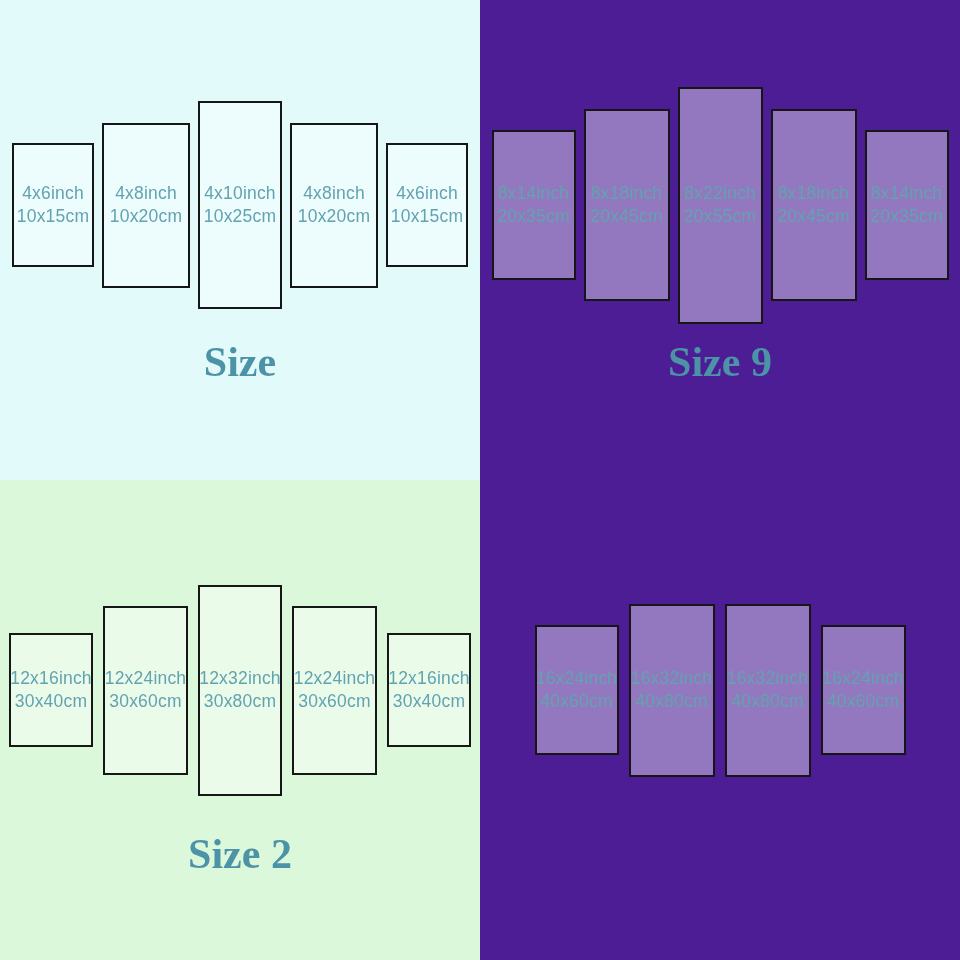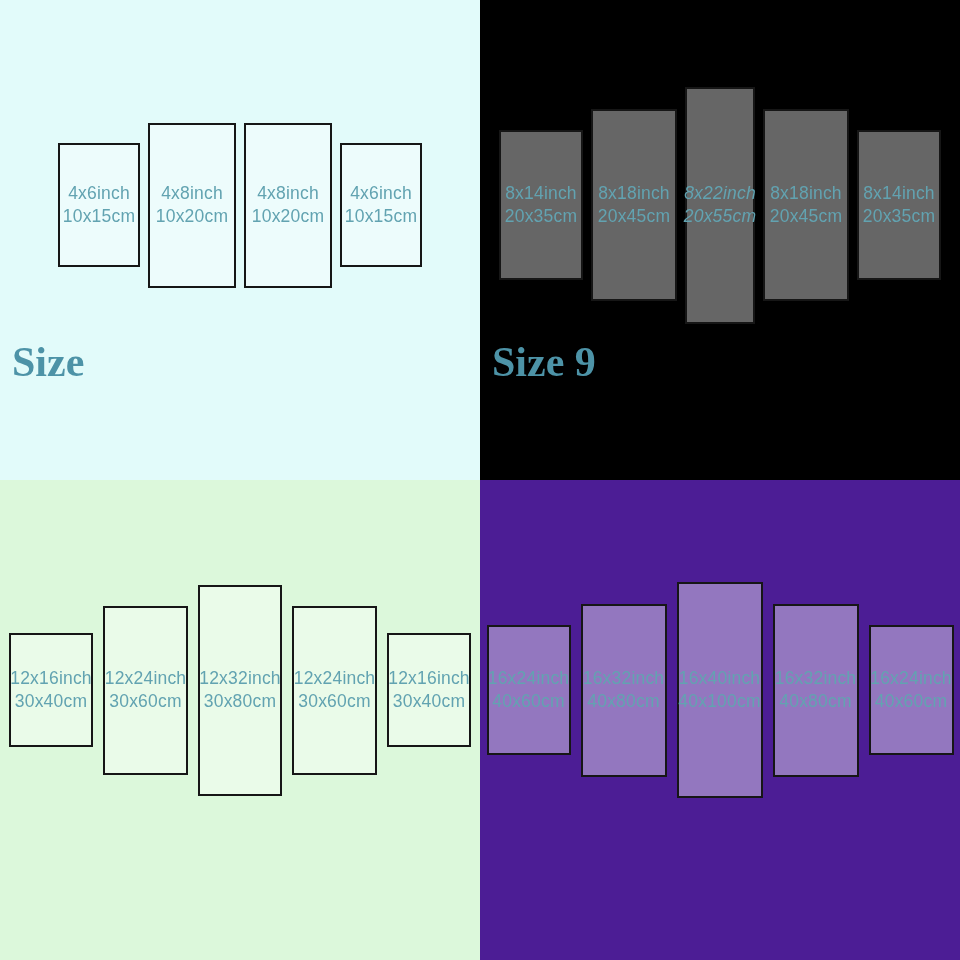--- a/index.html
+++ b/index.html
@@ -32,26 +32,25 @@
   .panel-label {
     text-align: center;
     white-space: nowrap;
     color: var(--panel-text, #62a3b1);
     font-size: 17.5px;
     line-height: 1.3;
     letter-spacing: 0.2px;
   }
   .title {
     position: absolute; left: 0; right: 0; margin: 0;
-    text-align: left;
+    text-align: center;
     font-family: "Liberation Serif", "DejaVu Serif", serif;
     font-weight: 700;
     font-size: 42px;
     color: var(--title-text, #4d93a7);
-    padding-left: 12px;
   }
   .q-top .title { top: 338px; }
   .q-bottom .title { top: 350px; }
 </style>
 </head>
 <body>
 
 <main class="sheet">
 
   <section class="quadrant q-top" style="background: rgb(226, 251, 250);">
@@ -61,51 +60,57 @@
           <div>4x6inch</div>
           <div>10x15cm</div>
         </div>
       </div>
       <div class="panel" style="width: 88px; height: 165px;">
         <div class="panel-label">
           <div>4x8inch</div>
           <div>10x20cm</div>
         </div>
       </div>
+      <div class="panel" style="width: 84px; height: 208px;">
+        <div class="panel-label">
+          <div>4x10inch</div>
+          <div>10x25cm</div>
+        </div>
+      </div>
       <div class="panel" style="width: 88px; height: 165px;">
         <div class="panel-label">
           <div>4x8inch</div>
           <div>10x20cm</div>
         </div>
       </div>
       <div class="panel" style="width: 82px; height: 124px;">
         <div class="panel-label">
           <div>4x6inch</div>
           <div>10x15cm</div>
         </div>
       </div>
     </div>
     <h2 class="title">Size</h2>
   </section>
 
-  <section class="quadrant q-top" style="background: #000000;">
+  <section class="quadrant q-top" style="background: #4c1d95;">
     <div class="panels">
       <div class="panel" style="width: 84px; height: 150px;">
         <div class="panel-label">
           <div>8x14inch</div>
           <div>20x35cm</div>
         </div>
       </div>
       <div class="panel" style="width: 86px; height: 192px;">
         <div class="panel-label">
           <div>8x18inch</div>
           <div>20x45cm</div>
         </div>
       </div>
-      <div class="panel" style="width: 70px; height: 237px; font-style: italic;">
+      <div class="panel" style="width: 85px; height: 237px;">
         <div class="panel-label">
           <div>8x22inch</div>
           <div>20x55cm</div>
         </div>
       </div>
       <div class="panel" style="width: 86px; height: 192px;">
         <div class="panel-label">
           <div>8x18inch</div>
           <div>20x45cm</div>
         </div>
@@ -146,40 +151,35 @@
           <div>30x60cm</div>
         </div>
       </div>
       <div class="panel" style="width: 84px; height: 114px;">
         <div class="panel-label">
           <div>12x16inch</div>
           <div>30x40cm</div>
         </div>
       </div>
     </div>
+    <h2 class="title">Size 2</h2>
   </section>
 
   <section class="quadrant q-bottom" style="background: #4c1d95;">
     <div class="panels">
       <div class="panel" style="width: 84px; height: 130px;">
         <div class="panel-label">
           <div>16x24inch</div>
           <div>40x60cm</div>
         </div>
       </div>
       <div class="panel" style="width: 86px; height: 173px;">
         <div class="panel-label">
           <div>16x32inch</div>
           <div>40x80cm</div>
-        </div>
-      </div>
-      <div class="panel" style="width: 86px; height: 216px;">
-        <div class="panel-label">
-          <div>16x40inch</div>
-          <div>40x100cm</div>
         </div>
       </div>
       <div class="panel" style="width: 86px; height: 173px;">
         <div class="panel-label">
           <div>16x32inch</div>
           <div>40x80cm</div>
         </div>
       </div>
       <div class="panel" style="width: 85px; height: 130px;">
         <div class="panel-label">

